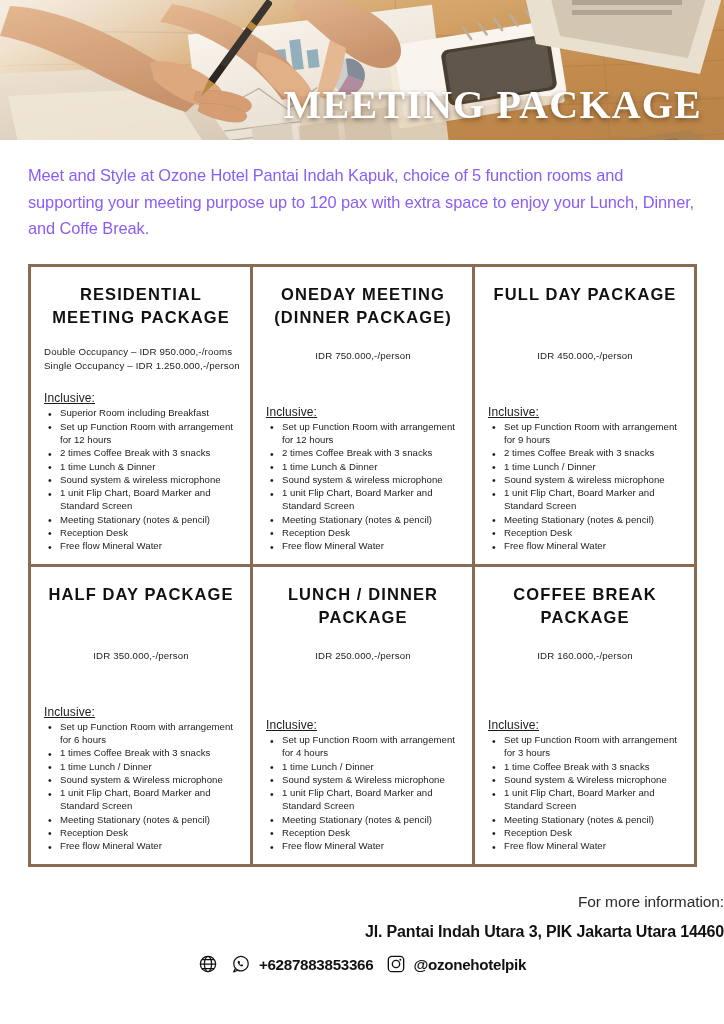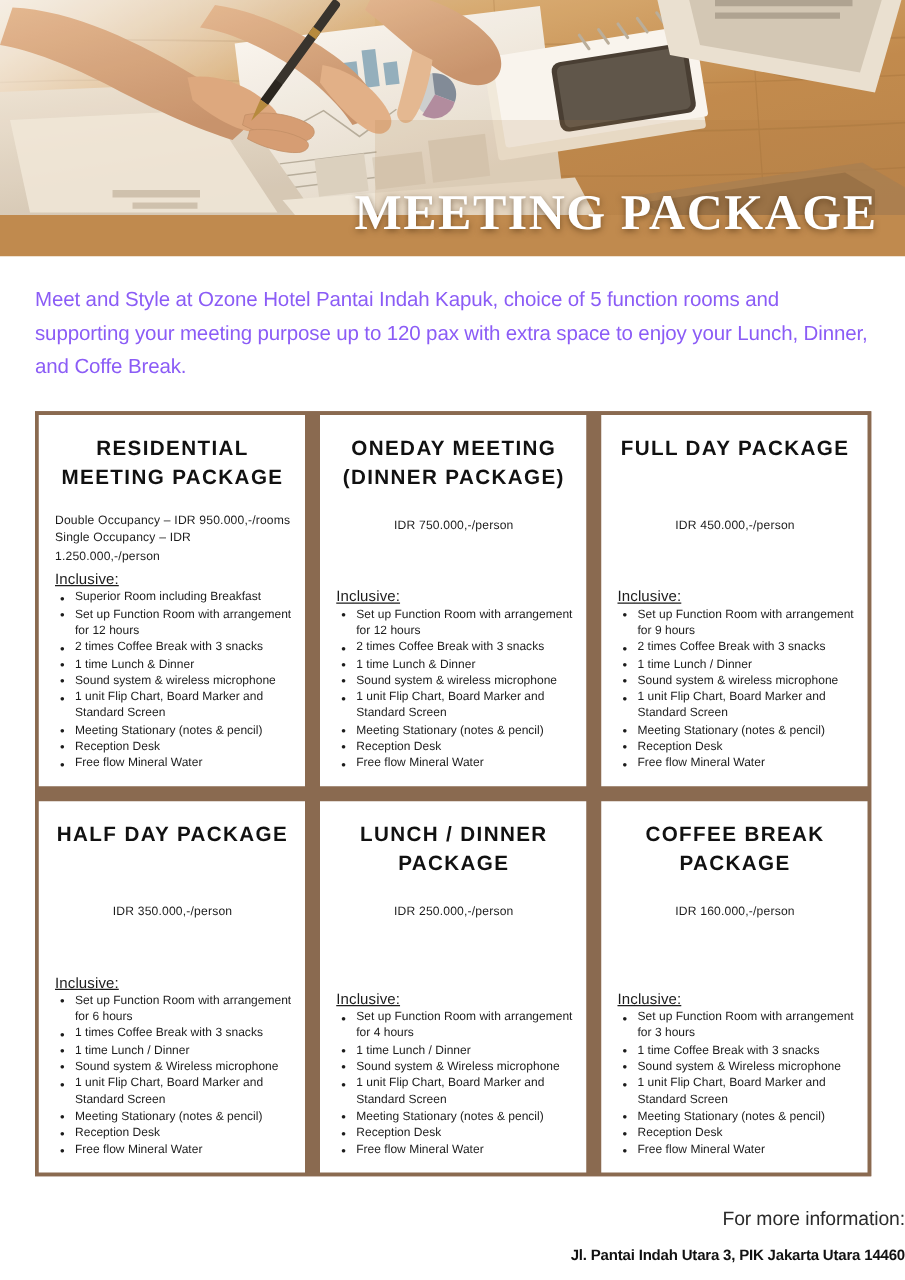--- a/index.html
+++ b/index.html
@@ -10,21 +10,21 @@
     background: #ffffff;
     font-family: "Liberation Sans", sans-serif;
     overflow: hidden;
     position: relative;
   }
 
   
   .banner {
     position: relative;
     width: 724px;
-    height: 205px;
+    height: 140px;
     overflow: hidden;
     background: #c08a4e;
   }
   .banner svg { display: block; width: 724px; height: 172px; }
 
   .banner-title {
     position: absolute;
     right: 22px;
     bottom: 12px;
     font-family: "Liberation Serif", serif;
@@ -46,21 +46,21 @@
   }
 
   
   .grid-wrap {
     margin: 22px 27px 0 28px;
     border: 3px solid #8a6a50;
     background: #8a6a50;
     display: grid;
     grid-template-columns: 1fr 1fr 1fr;
     grid-auto-rows: 297px;
-    gap: 12px;
+    gap: 3px;
   }
 
   .card {
     background: #ffffff;
     padding: 12px 9px 8px 10px;
     display: flex;
     flex-direction: column;
     overflow: hidden;
   }
 
@@ -124,21 +124,21 @@
 
   
   .footer { margin-top: 26px; text-align: right; }
 
   .footer-more {
     font-size: 15.5px;
     color: #2b2b2b;
     letter-spacing: -0.1px;
   }
   .footer-address {
-    font-size: 12px;
+    font-size: 16px;
     font-weight: 700;
     color: #111111;
     margin-top: 12px;
     letter-spacing: -0.15px;
   }
   .footer-contacts {
     margin-top: 13px;
     display: flex;
     align-items: center;
     justify-content: center;

